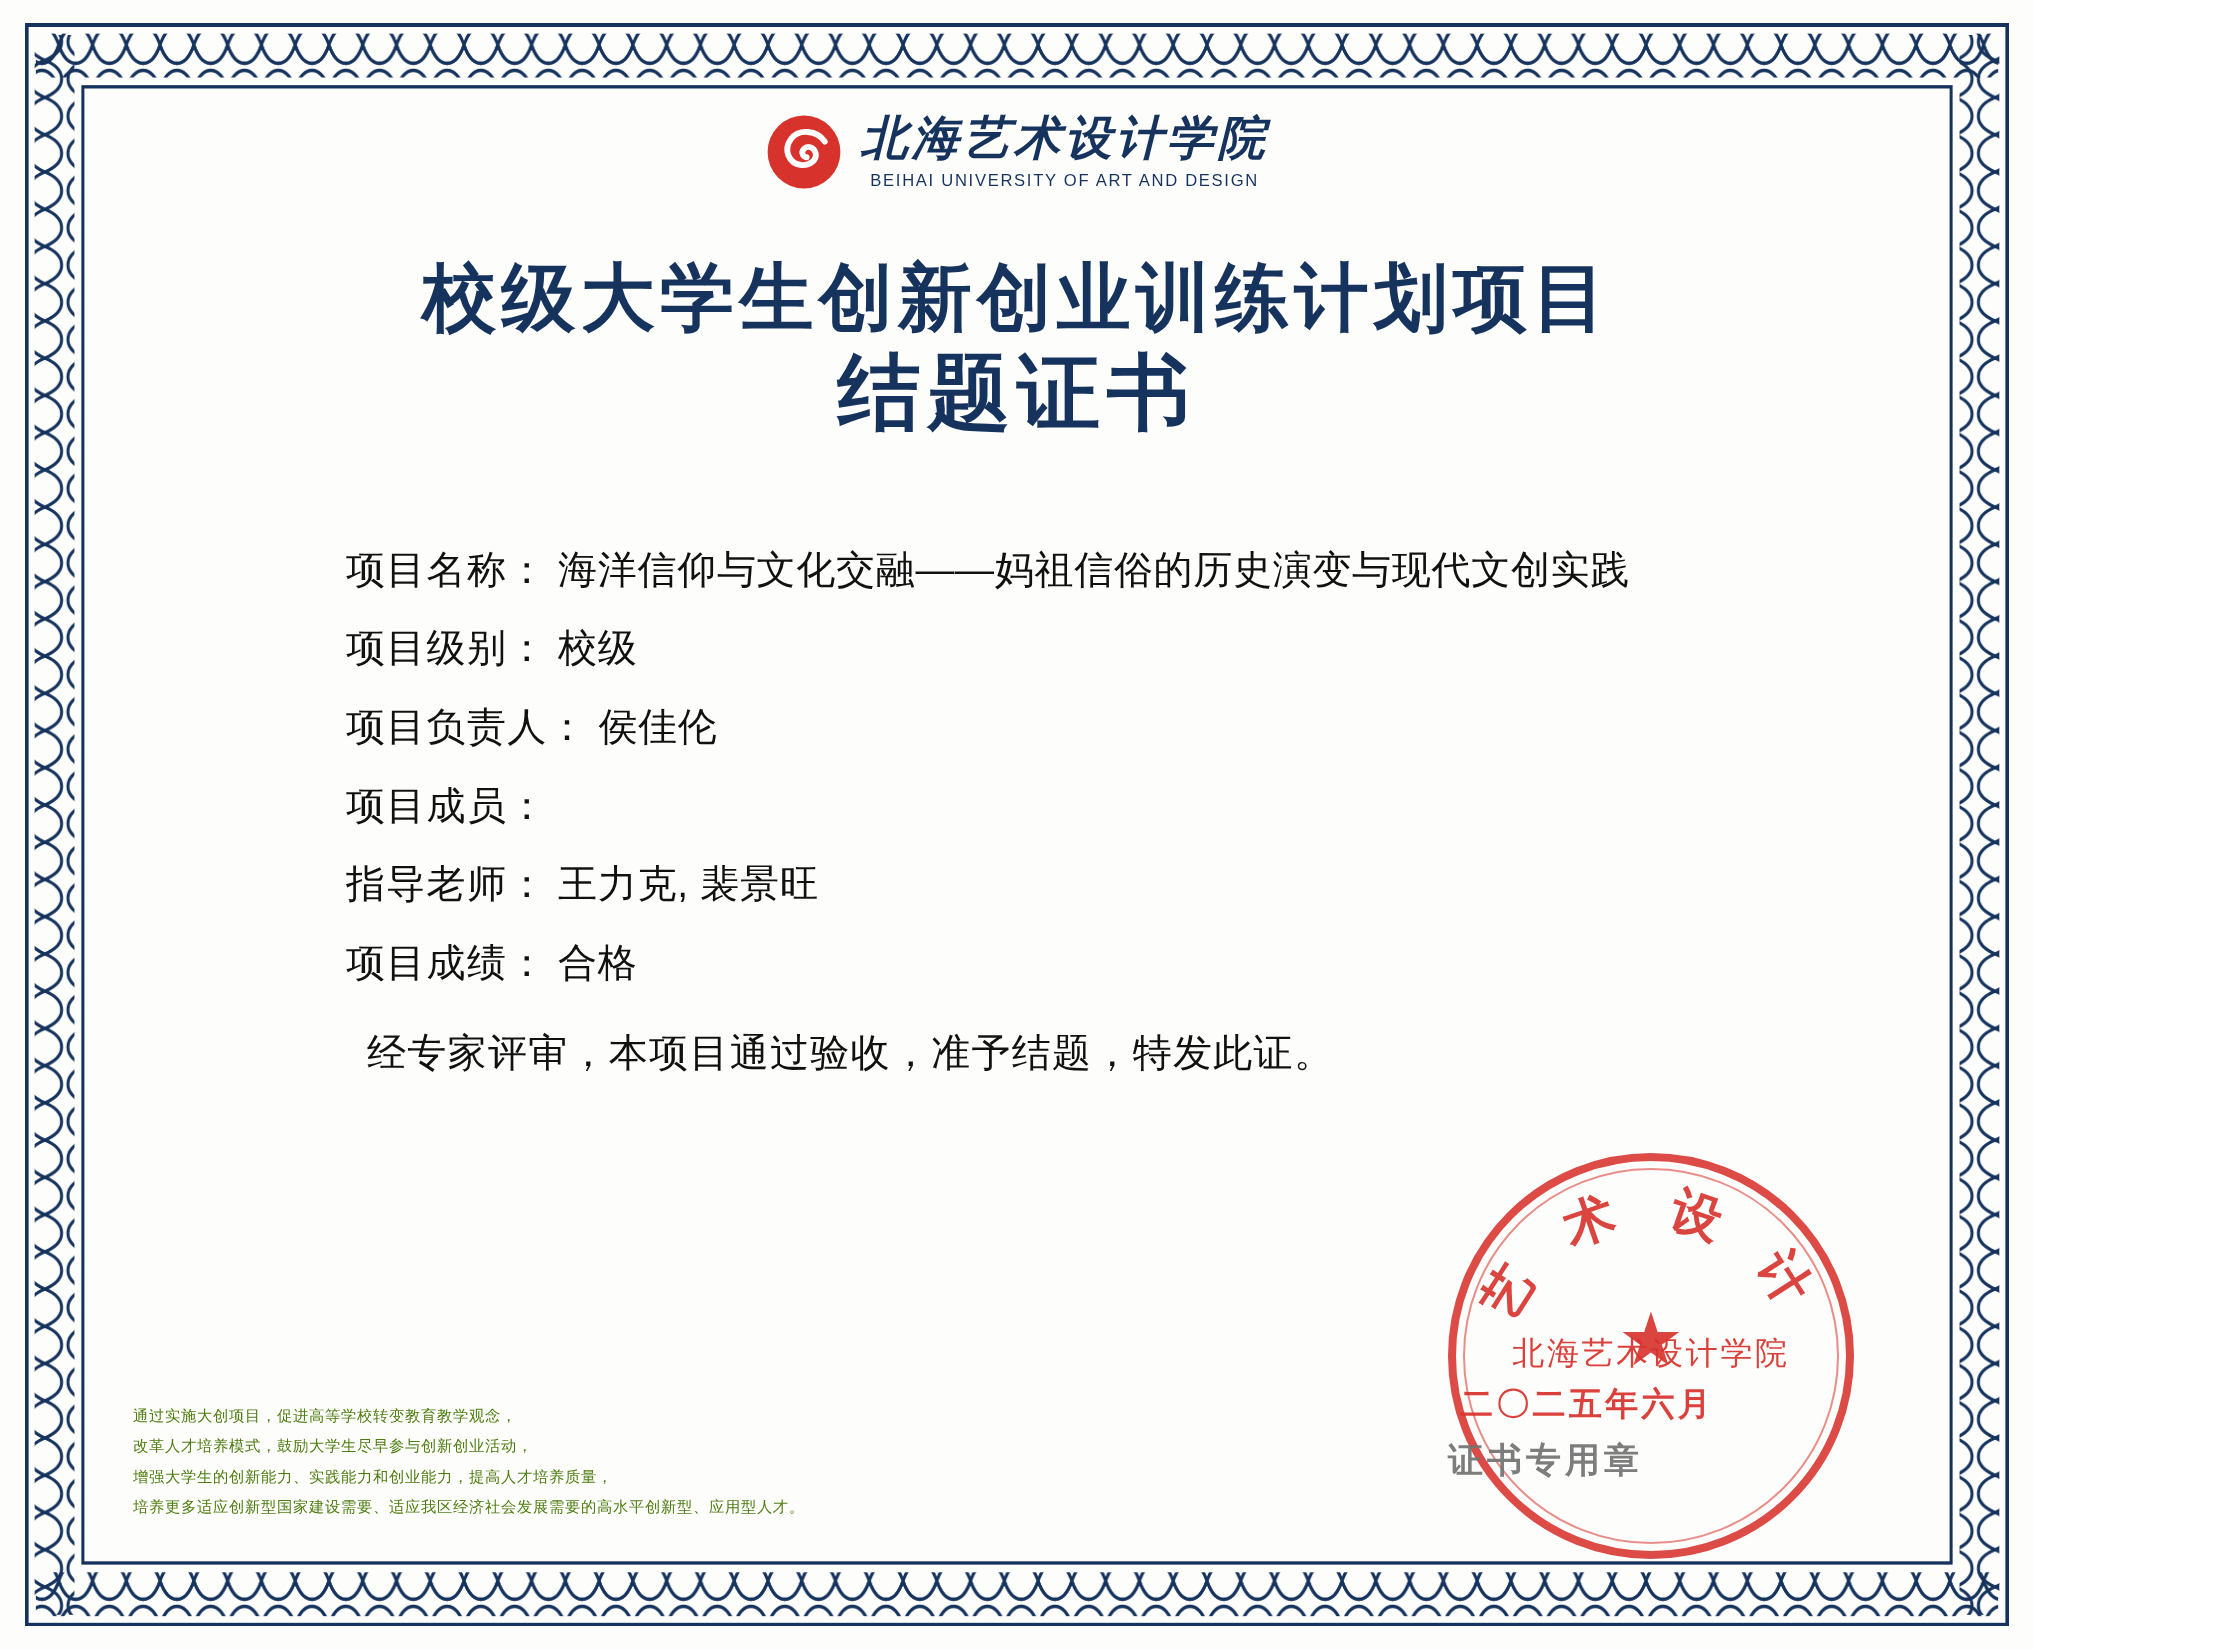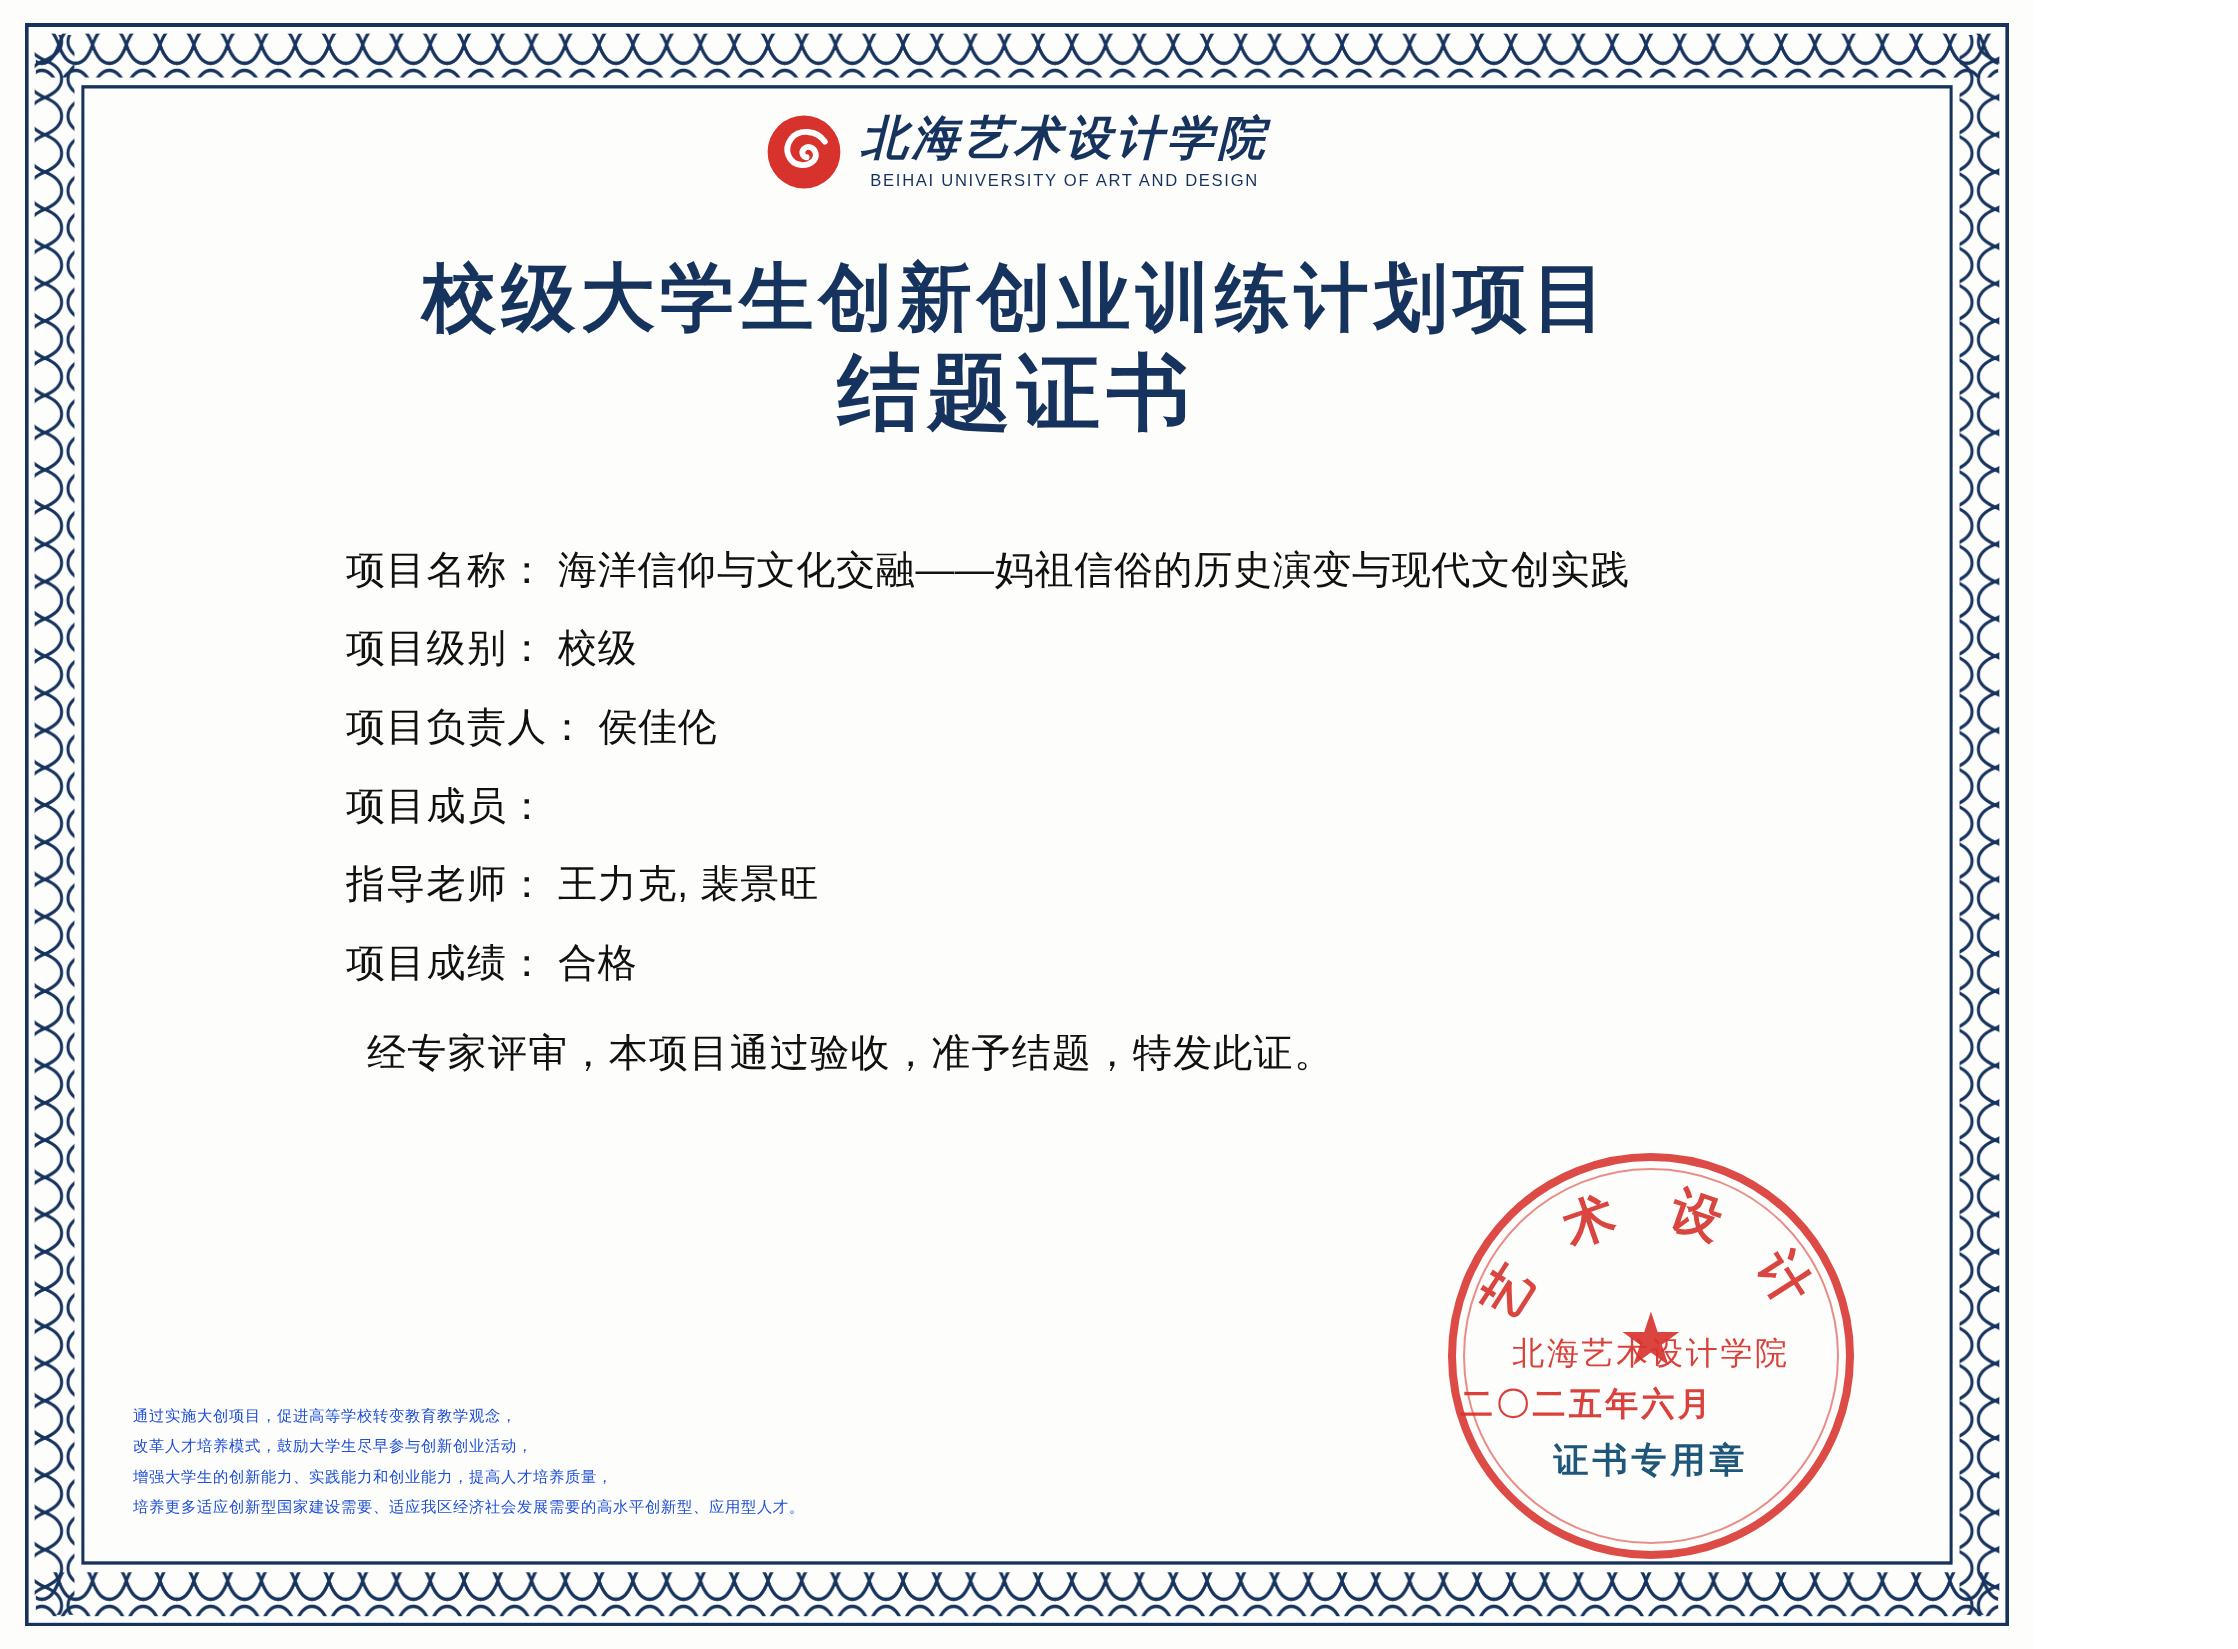--- a/index.html
+++ b/index.html
@@ -140,21 +140,21 @@
     margin-left: 21px;
   }
 
   
   .footnote {
     position: absolute;
     left: 133px;
     bottom: 126px;
     font-size: 15.3px;
     line-height: 2.0;
-    color: #1d4ed8;
+    color: #4d7c0f;
     letter-spacing: 0.7px;
   }
 
   
   .seal {
     position: absolute;
     right: 180px;
     bottom: 90px;
     width: 406px;
     height: 406px;
@@ -211,25 +211,24 @@
     color: #d8322c;
     letter-spacing: 3.3px;
     opacity: 0.92;
     font-weight: bold;
   }
   .seal-bottom {
     position: absolute;
     left: 0;
     right: 0;
     top: 70%;
-    text-align: center;
     font-family: Liberation Mono, monospace;
     font-weight: bold;
     font-size: 35px;
-    color: #0c4a6e;
+    color: #737373;
     letter-spacing: 4px;
     opacity: 0.92;
   }
 </style>
 </head>
 <body>
 
 <div class="certificate">
 
   <div class="border-frame">

